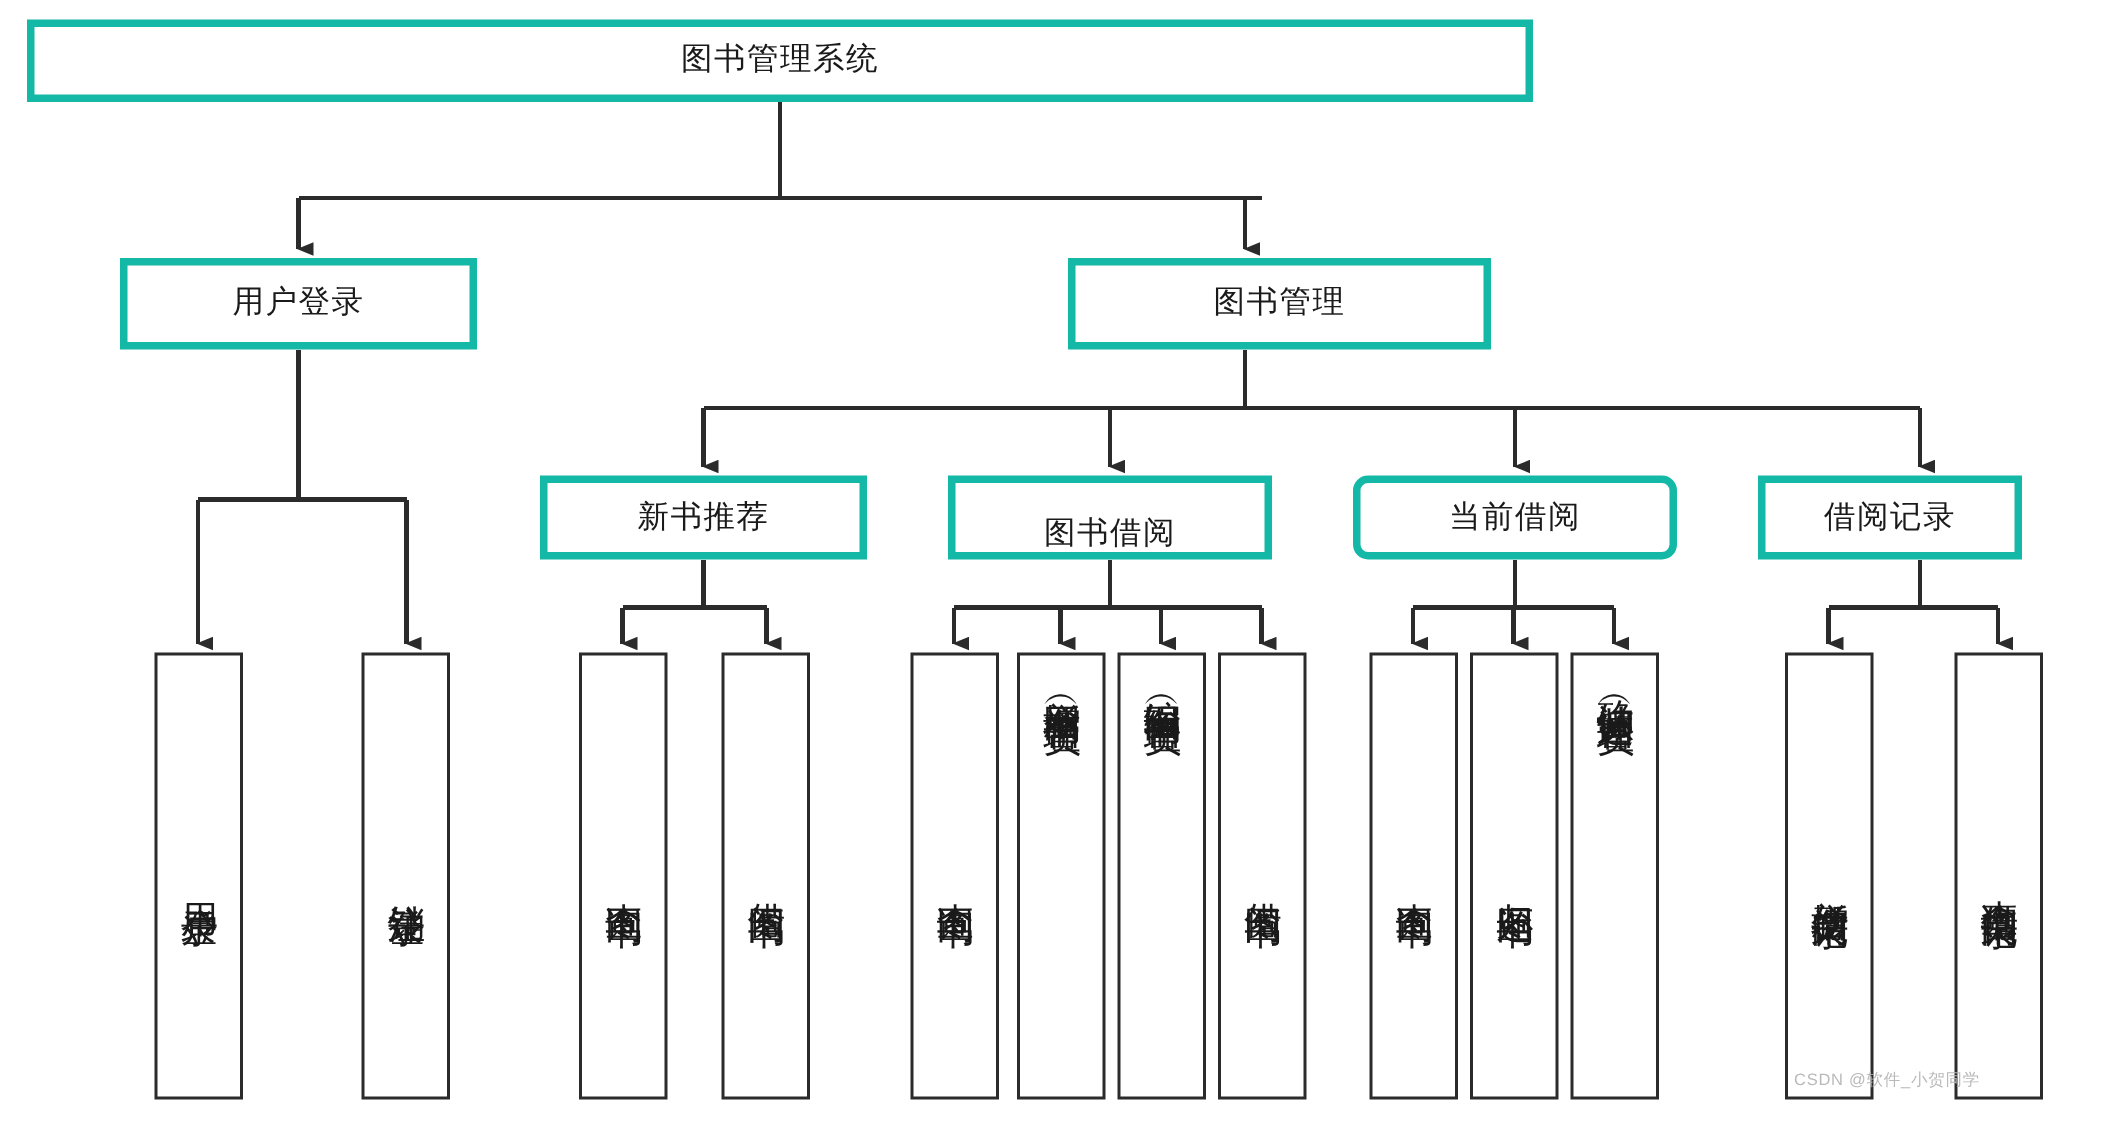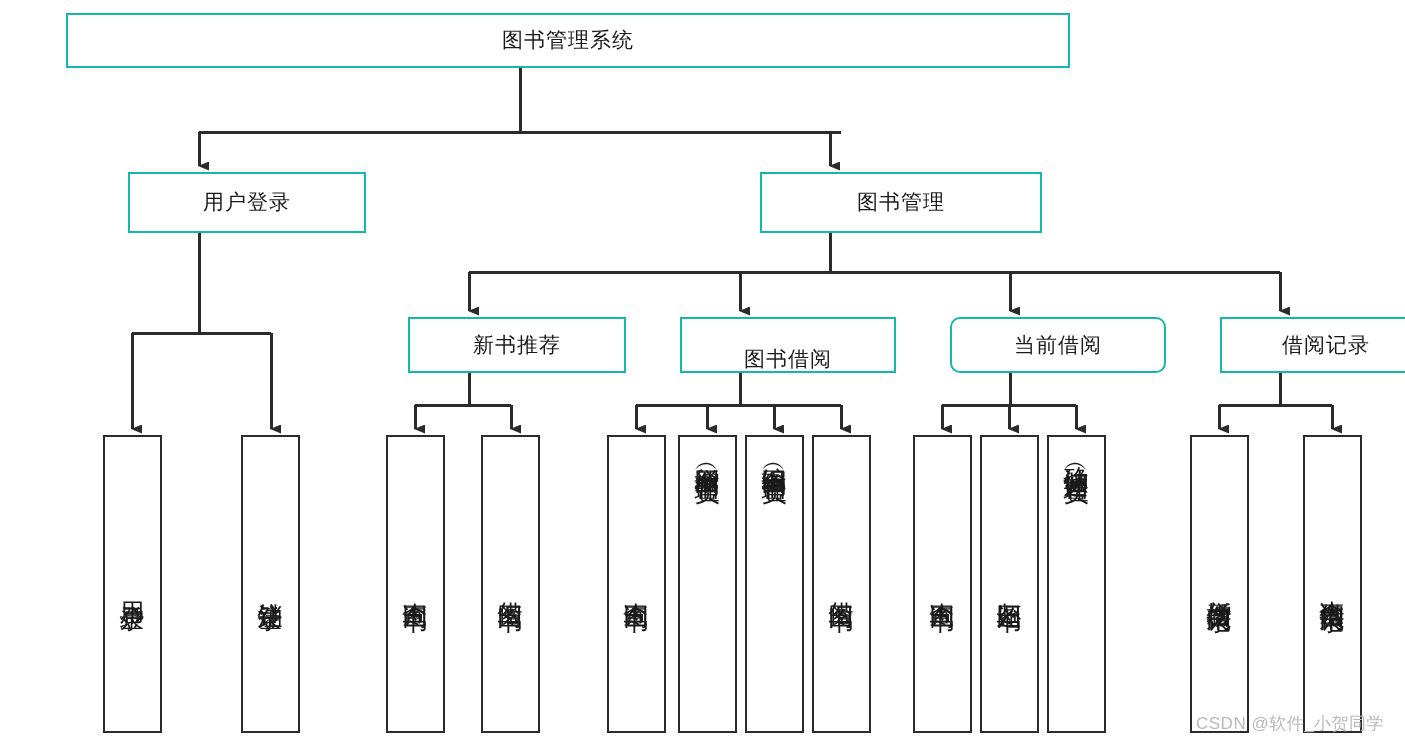--- a/index.html
+++ b/index.html
@@ -6,27 +6,26 @@
   body{
     width:1405px;height:747px;
     font-family:"Liberation Sans","DejaVu Sans",sans-serif;
     overflow:hidden;
   }
   #diagram-root{position:relative;width:1405px;height:747px;background:#fff;}
   svg.layer{position:absolute;left:0;top:0;width:1405px;height:747px;}
   .node-box{
     position:absolute;
     box-sizing:border-box;
-    border:2px solid #14b8a6;
+    border:5px solid #14b8a6;
     background:#ffffff;
     display:flex;
     align-items:center;
     justify-content:center;
     color:#1a1a1a;
-    margin-left:48px;
   }
   .node-label{
     font-size:21px;
     line-height:1.15;
     letter-spacing:1px;
     white-space:nowrap;
     color:#1a1a1a;
   }
   .leaf-box{
     position:absolute;
@@ -49,21 +48,21 @@
     margin-top:4px;
   }
   .leaf-inner{
     width:100%;height:100%;
     display:flex;align-items:center;justify-content:center;
   }
   .leaf-inner.top{align-items:flex-start;padding-top:6px;}
   .watermark{
     position:absolute;
     left:1196px;top:712px;
-    font-size:17px;
+    font-size:11px;
     color:#b9b9b9;
     letter-spacing:0.5px;
     white-space:nowrap;
     pointer-events:none;
   }
 </style>
 </head>
 <body>
 
 <div id="diagram-root">
@@ -131,21 +130,21 @@
 
   <div class="node-box" id="node-l3-0" style="left: 360px; top: 317px; width: 218px; height: 56px;">
     <span class="node-label">新书推荐</span>
   </div>
   <div class="node-box" id="node-l3-1" style="left: 632px; top: 317px; width: 216px; height: 56px; align-items: flex-end;">
     <span class="node-label">图书借阅</span>
   </div>
   <div class="node-box" id="node-l3-2" style="left: 902px; top: 317px; width: 216px; height: 56px; border-radius: 10px;">
     <span class="node-label">当前借阅</span>
   </div>
-  <div class="node-box" id="node-l3-3" style="left: 1172px; top: 317px; width: 212px; height: 56px;">
+  <div class="node-box" id="node-l3-3" style="left: 1172px; top: 317px; width: 176px; height: 56px;">
     <span class="node-label">借阅记录</span>
   </div>
 
   <div class="leaf-box" id="leaf-0" style="left: 103px; top: 435px; width: 59px; height: 298px;">
     <div class="leaf-inner">
         <span class="leaf-label">用户登录</span>
       </div>
   </div>
   <div class="leaf-box" id="leaf-1" style="left: 241px; top: 435px; width: 59px; height: 298px;">
     <div class="leaf-inner">

